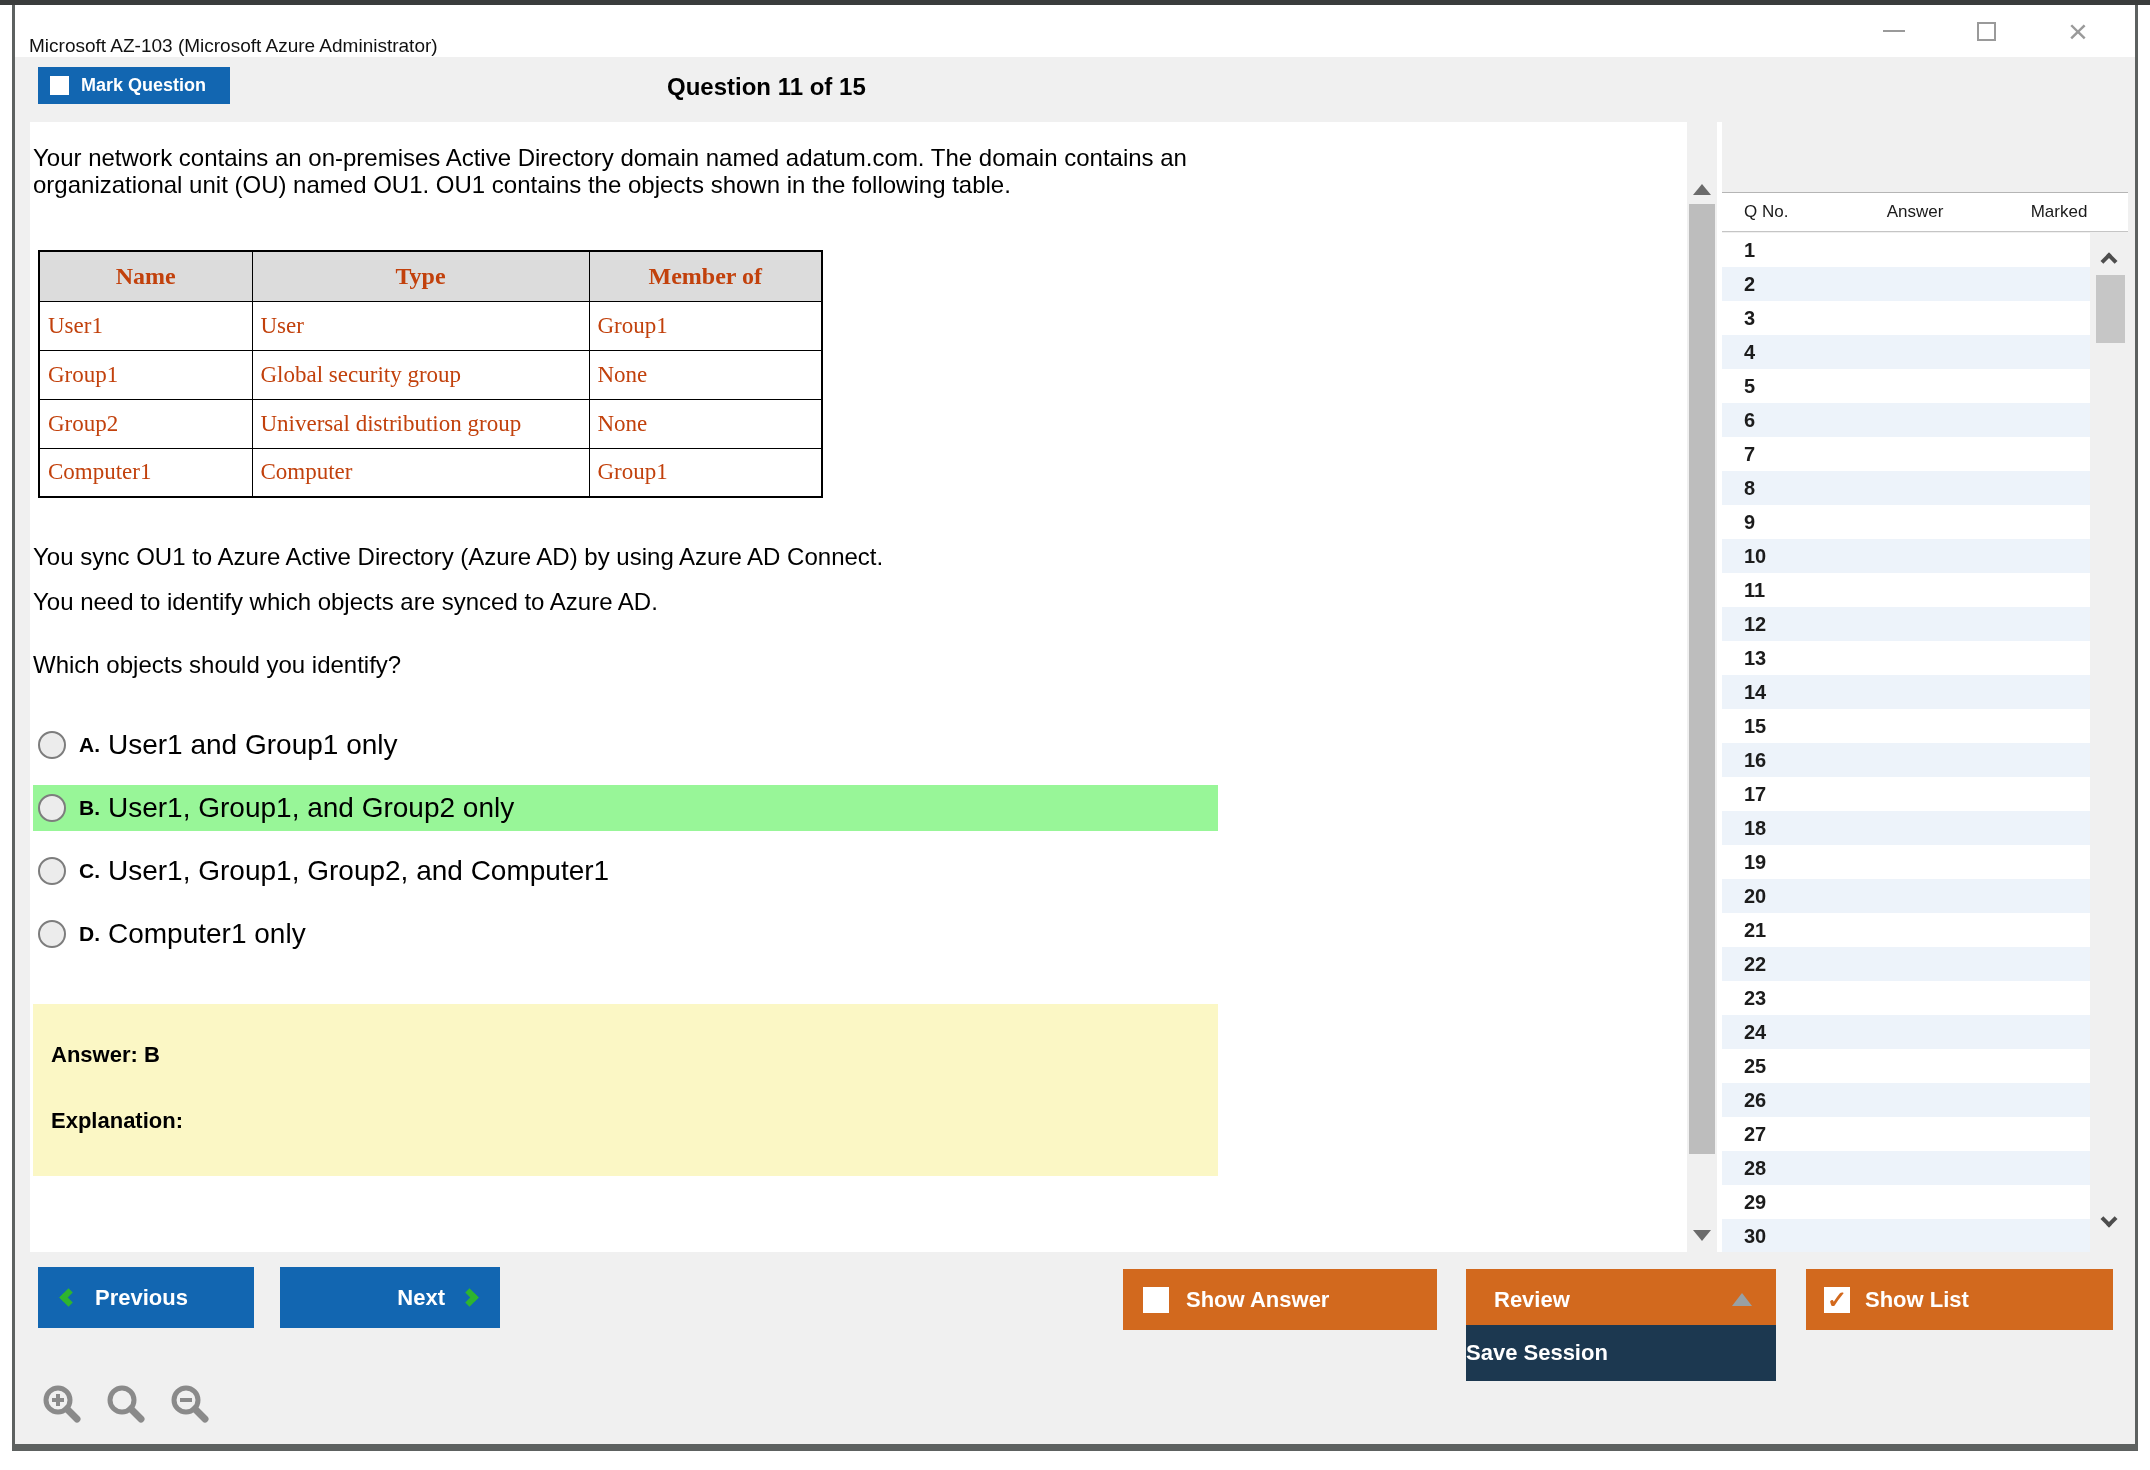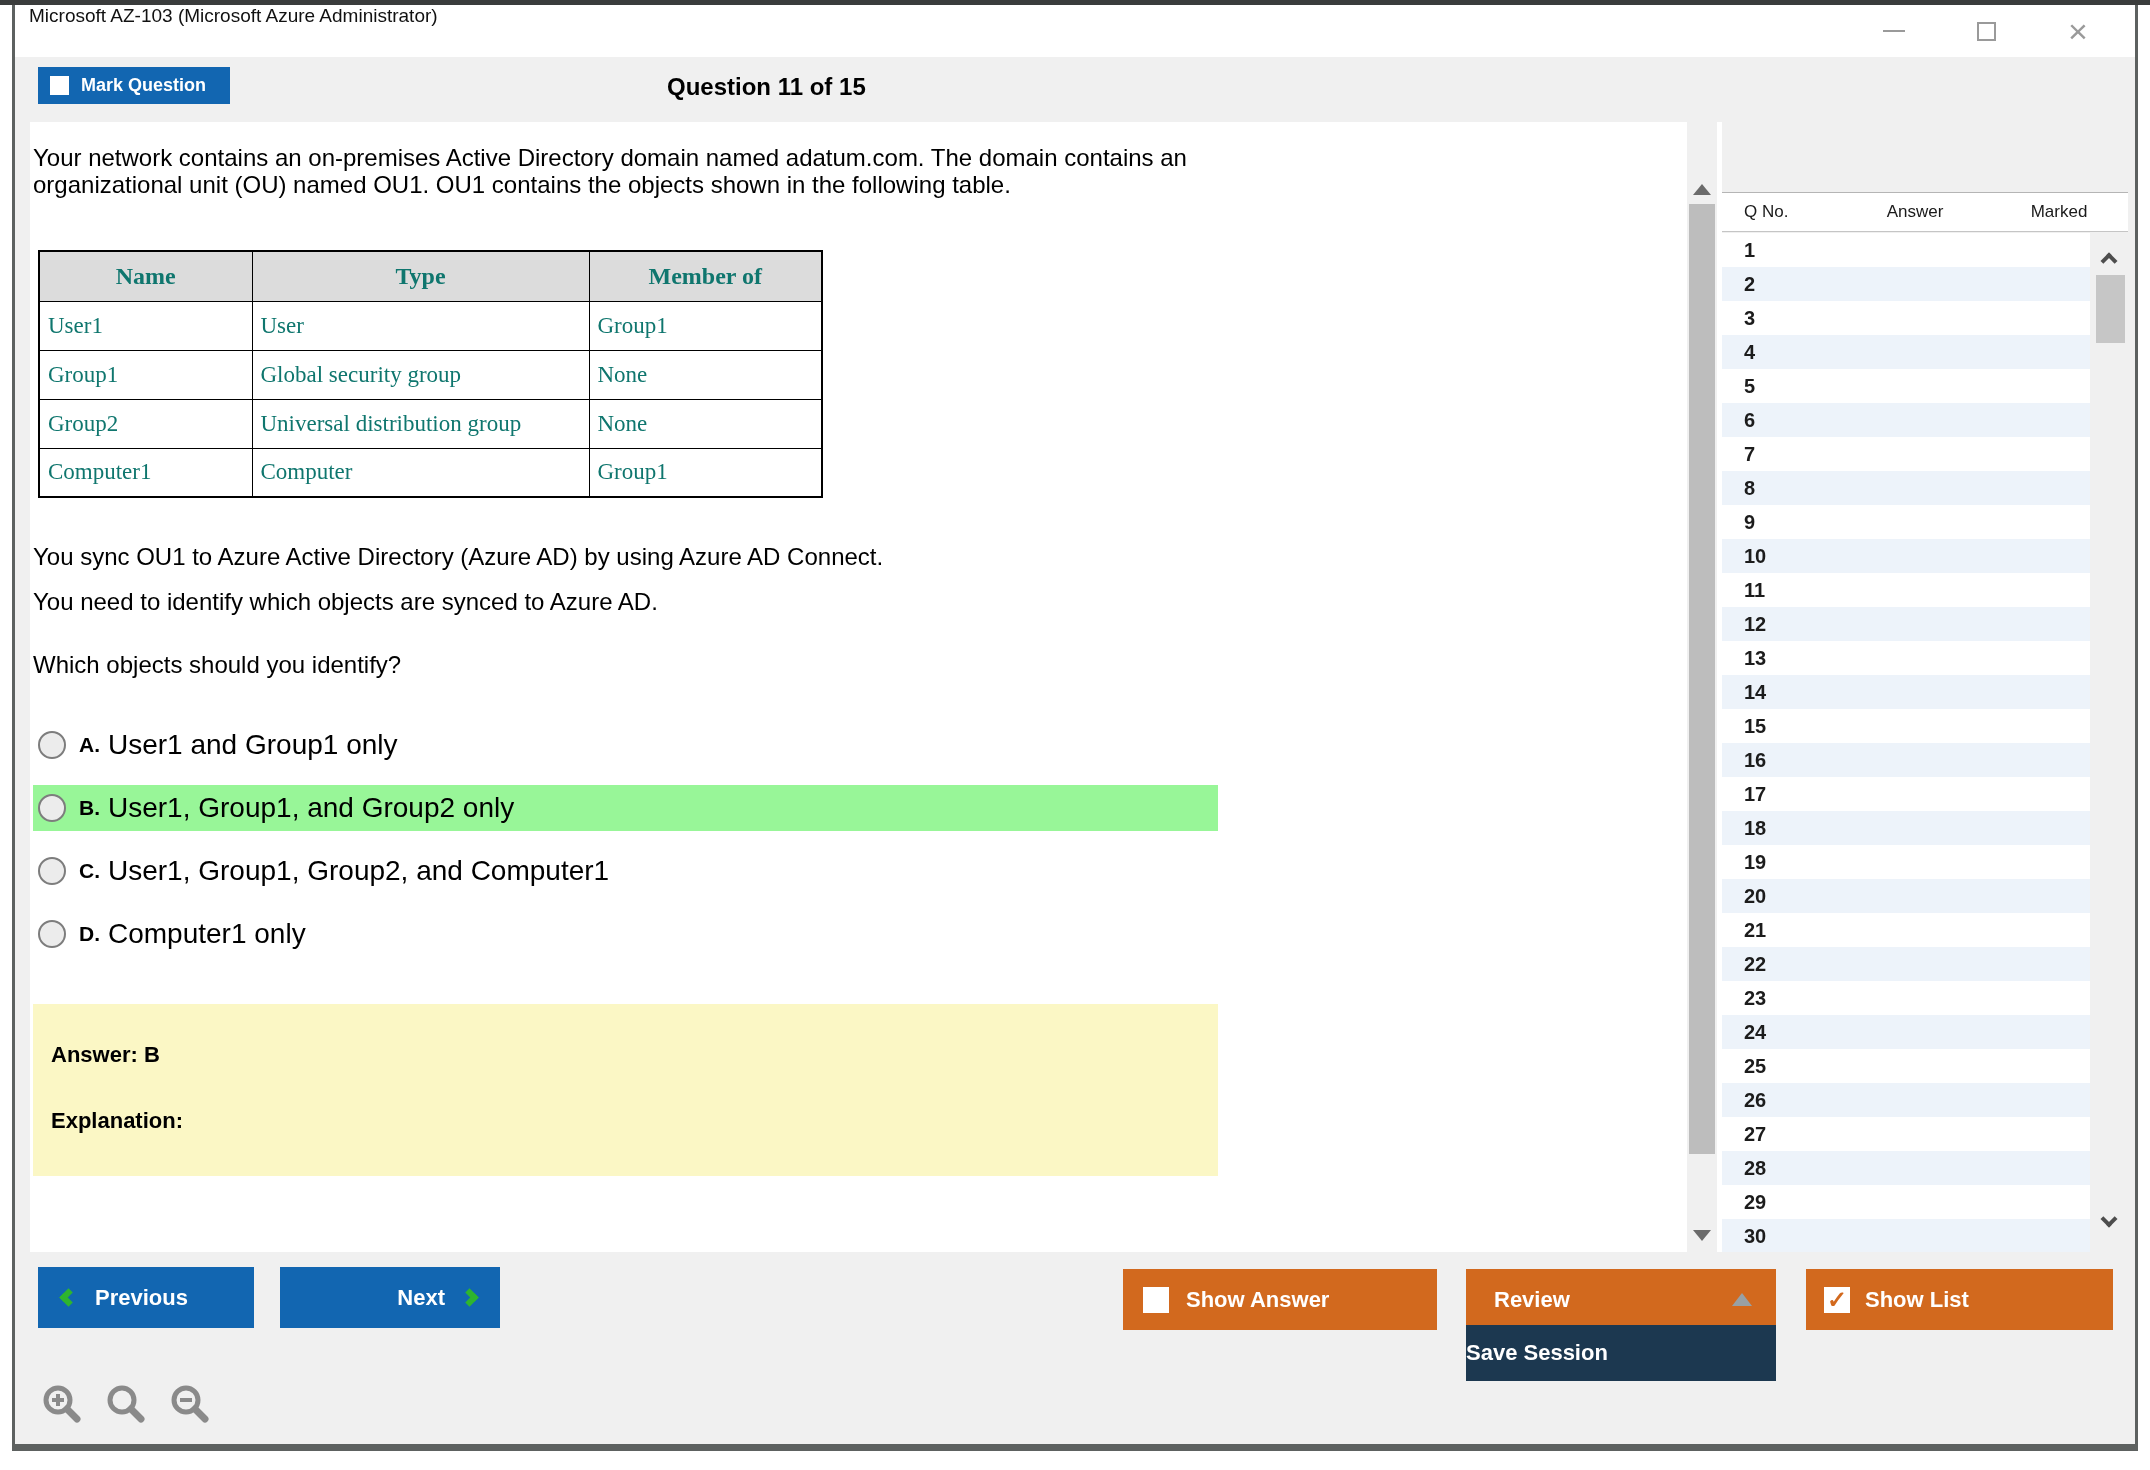--- a/index.html
+++ b/index.html
@@ -4,42 +4,42 @@
 <style>
   * { margin:0; padding:0; box-sizing:border-box; }
   html,body { width:2150px; height:1470px; background:#ffffff; overflow:hidden;
               font-family:"Liberation Sans", sans-serif; }
   .top-strip { position:absolute; left:0; top:0; width:2150px; height:5px; background:#3a3c3c; }
   .window { position:absolute; left:12px; top:5px; width:2126px; height:1446px;
             background:#f0f0f0; border:3px solid #5d6160; border-top:none; border-bottom-width:7px; }
 
   
   .titlebar { position:absolute; left:0; top:0; width:100%; height:52px; background:#ffffff;
-              display:flex; align-items:flex-start; }
+              display:flex; align-items:flex-end; }
   .title { margin-left:14px; font-size:19px; color:#111; }
   .win-controls { position:absolute; right:40px; top:0; height:52px; display:flex; align-items:center; gap:58px; }
   .ctl { width:34px; height:34px; display:flex; align-items:center; justify-content:center; color:#9a9a9a; }
   .min-bar { width:22px; height:2px; background:#9a9a9a; }
   .max-box { width:19px; height:19px; border:2px solid #9a9a9a; }
   .close-x { font-size:34px; line-height:1; color:#9a9a9a; }
 
   
   .mark-btn { position:absolute; left:23px; top:62px; width:192px; height:37px; background:#1266b1;
               display:flex; align-items:center; gap:12px; padding-left:12px; }
   .mark-cb { width:19px; height:19px; background:#ffffff; }
   .mark-lbl { color:#fff; font-weight:bold; font-size:18px; }
   .qcounter { position:absolute; left:652px; top:68px; font-size:24px; font-weight:bold; color:#000; }
 
   
   .main-panel { position:absolute; left:15px; top:117px; width:1692px; height:1130px; background:#ffffff; overflow:hidden; }
   .qcol { width:1185px; padding-left:3px; }
   .para { font-size:24px; line-height:27px; color:#000; }
   .p-intro { margin-top:22px; width:1180px; }
   .obj-table { border-collapse:collapse; margin-left:5px; margin-top:52px;
-               font-family:"Liberation Serif", serif; font-size:23px; color:#0f766e;
+               font-family:"Liberation Serif", serif; font-size:23px; color:#c2410c;
                border:2px solid #000; }
   .obj-table th { background:#dcdcdc; font-weight:bold; font-size:24px; border:1px solid #000; height:50px; text-align:center; }
   .obj-table td { border:1px solid #000; height:49px; padding-left:8px; text-align:left; }
   .col-name { width:213px; } .col-type { width:337px; } .col-member { width:233px; }
   .p-sync { margin-top:45px; } .p-need { margin-top:18px; } .p-prompt { margin-top:36px; }
 
   .options { margin-top:44px; }
   .opt { width:1185px; height:46px; display:flex; align-items:center; margin-bottom:17px; }
   .opt.hl { background:#98f698; }
   .radio { width:28px; height:28px; border-radius:50%; border:2px solid #7d7d7d; background:#ececec; margin-left:5px; flex:none; }

